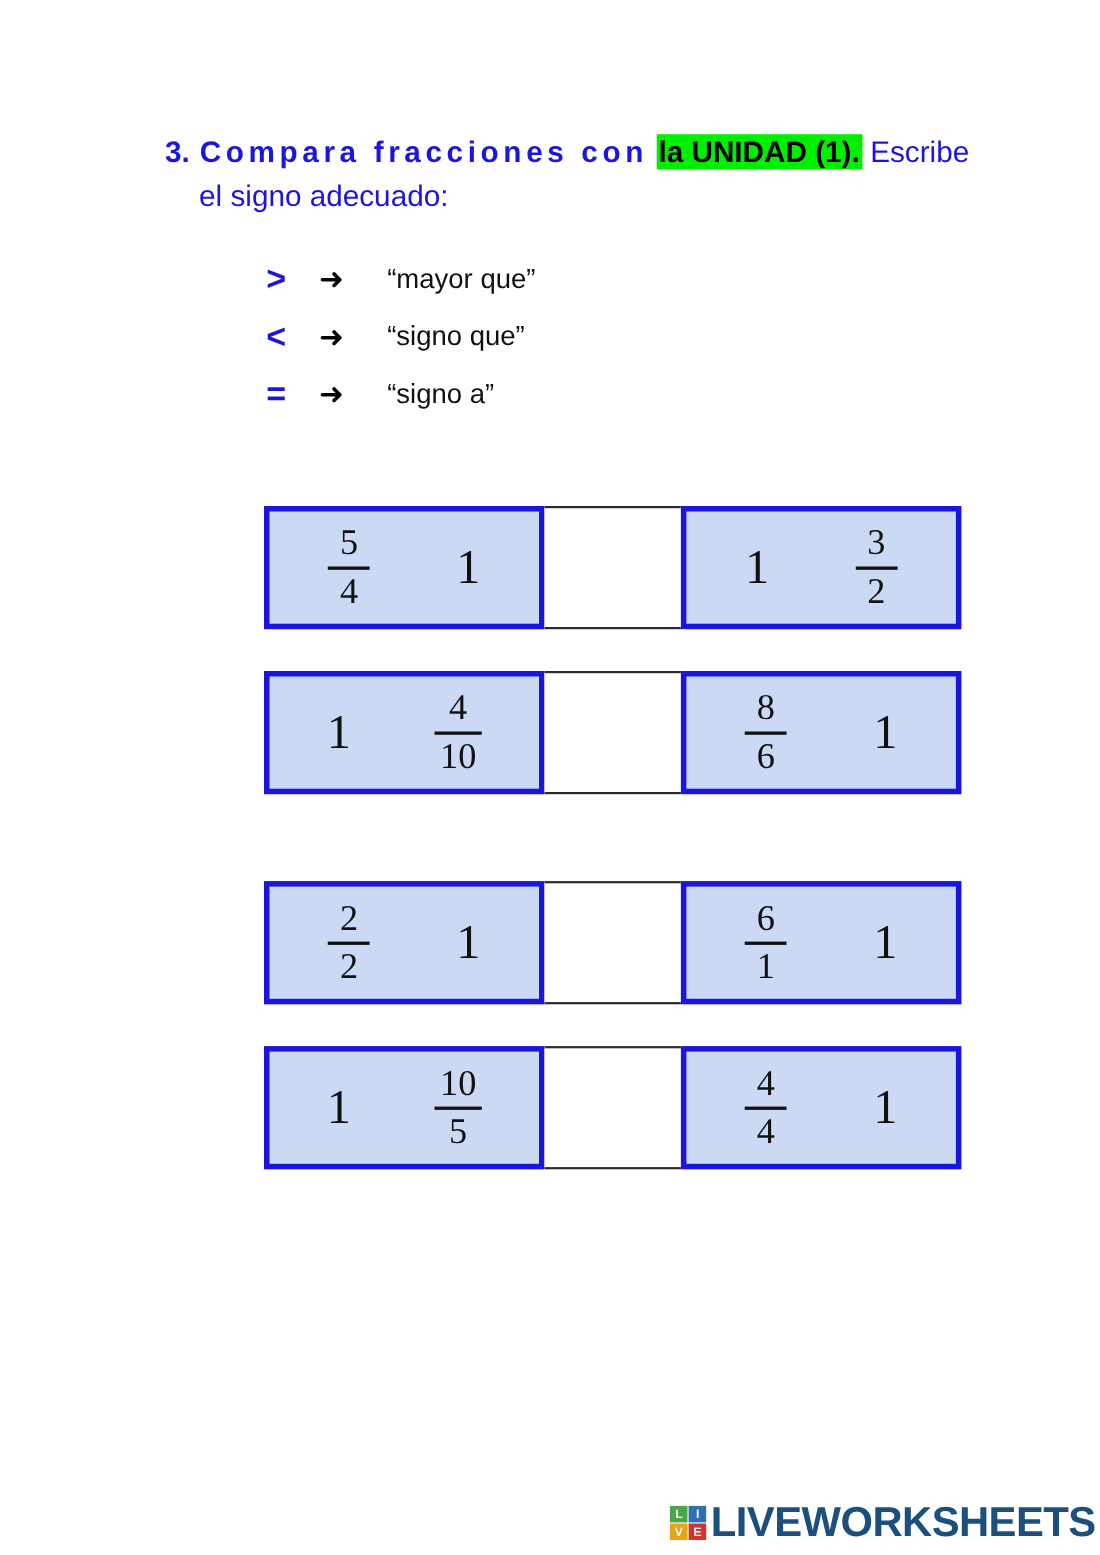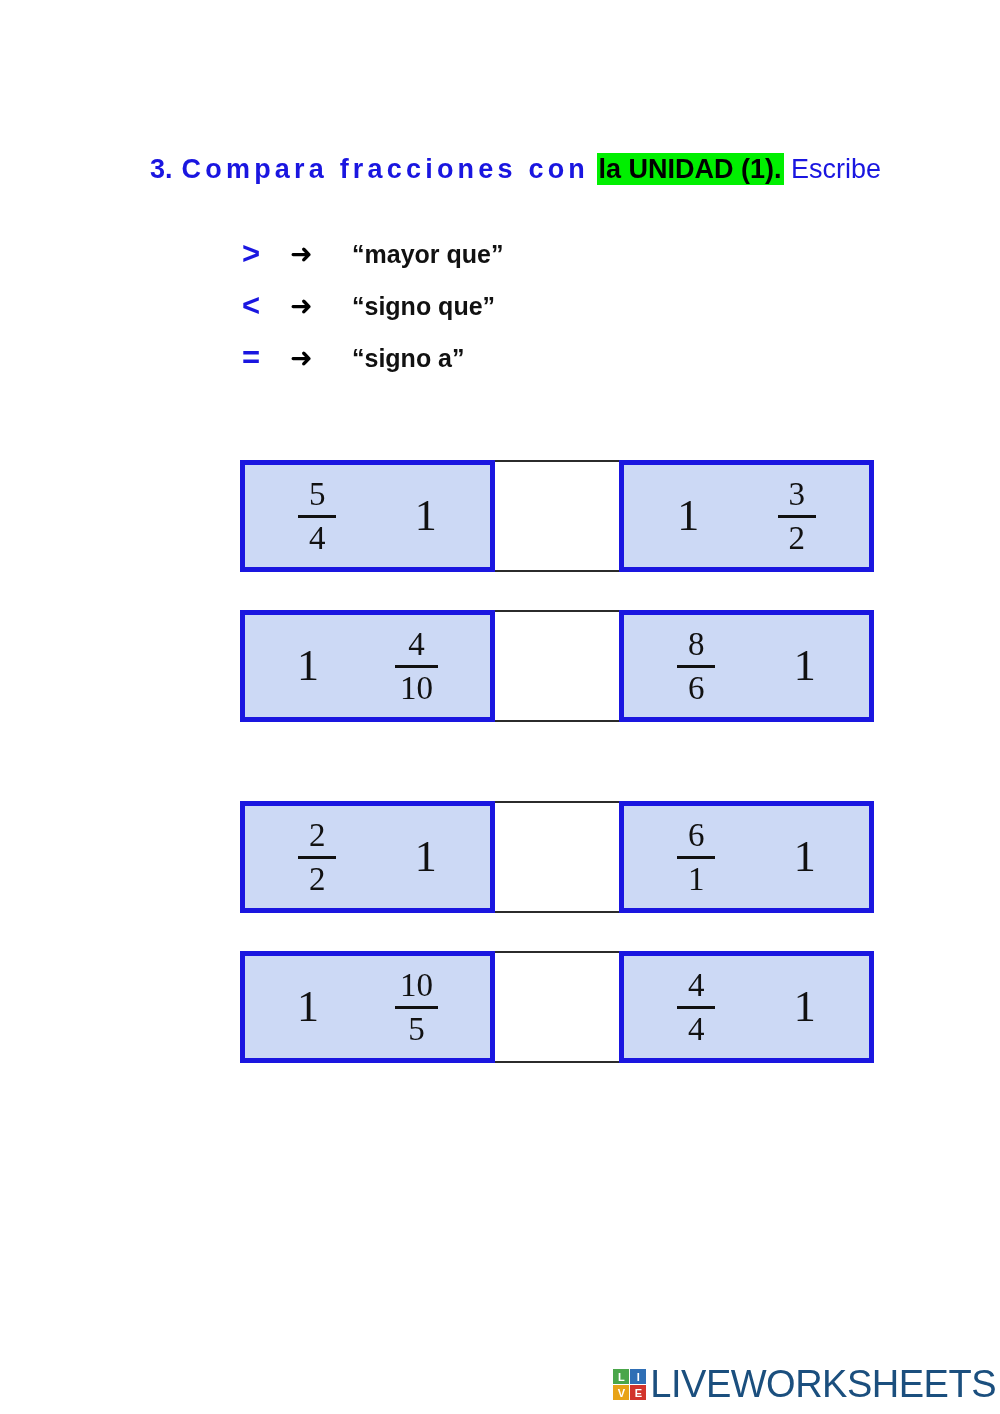--- a/index.html
+++ b/index.html
@@ -31,21 +31,20 @@
   }
   .instr-num {
     font-weight: bold;
     color: #1a16e0;
     margin-right: 9px;
     flex: 0 0 auto;
   }
   .instr-body {
     flex: 1 1 auto;
     text-align: justify;
-    margin-top: 31px;
   }
   .instr-strong {
     font-weight: bold;
     letter-spacing: 0.2px;
   }
   .instr-sp-wide { letter-spacing: 4.2px; }
   .hl {
     background: #00ef00;
     color: #000000;
     font-weight: bold;
@@ -78,21 +77,21 @@
     font-family: "Liberation Sans", sans-serif;
   }
   .legend-arrow {
     width: 62px;
     font-size: 27px;
     color: #000000;
     line-height: 1;
   }
   .legend-text {
     font-size: 25px;
-    font-weight: bold;
+    font-weight: normal;
     color: #111111;
     white-space: nowrap;
   }
 
   
   .exercises {
     position: absolute;
     left: 240px;
     top: 460px;
     width: 634px;
@@ -182,34 +181,35 @@
     font-weight: bold;
     color: #ffffff;
     font-family: "Liberation Sans", sans-serif;
   }
   .lw-t1 { background: #4aa64a; }
   .lw-t2 { background: #2f6fb5; }
   .lw-t3 { background: #e8a317; }
   .lw-t4 { background: #d2342c; }
   .lw-word {
     font-size: 38px;
-    font-weight: normal;
+    font-weight: bold;
     color: #1b4f7e;
     letter-spacing: -0.5px;
     font-family: "Liberation Sans", sans-serif;
   }
 </style>
 </head>
 <body>
 
 <div class="instruction">
   <div class="instr-line">
     <span class="instr-num">3.</span>
     <span class="instr-body"><span class="instr-strong instr-sp-wide">Compara fracciones con</span> <span class="hl">la UNIDAD (1).</span><span class="instr-normal"> Escribe</span></span>
   </div>
+  <div class="instr-line2">el signo adecuado:</div>
 </div>
 
 <div class="legend">
 
   <div class="legend-row">
     <span class="legend-sym">&gt;</span>
     <span class="legend-arrow">➜</span>
     <span class="legend-text">“mayor que”</span>
   </div>
 

